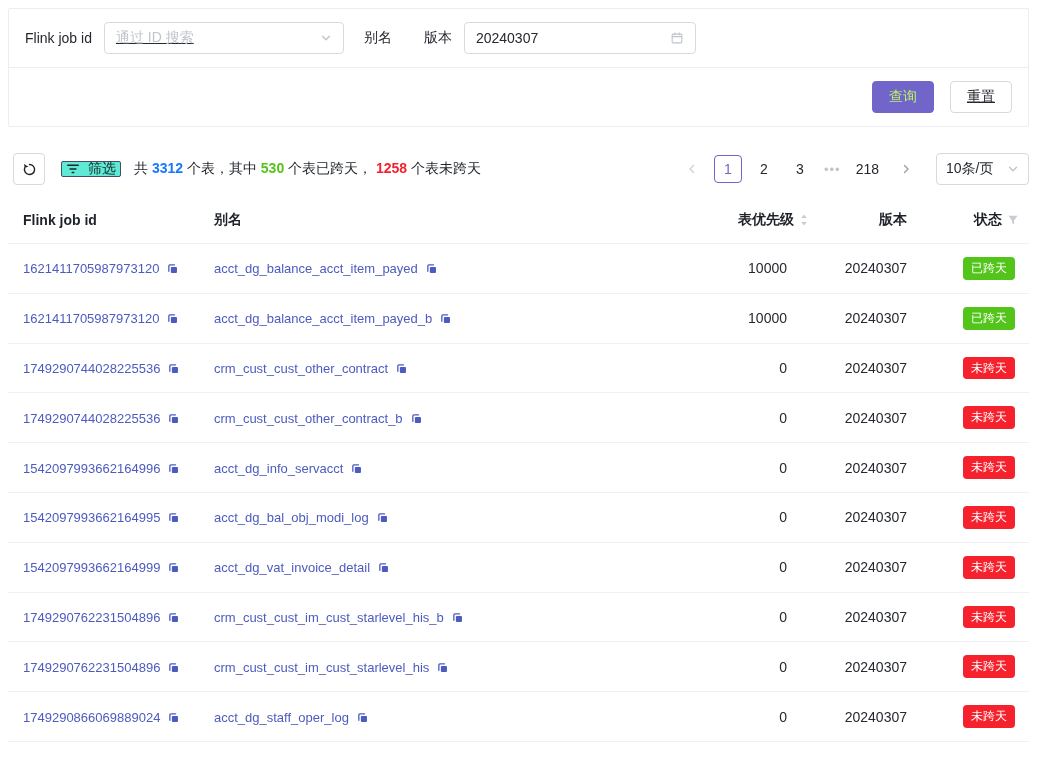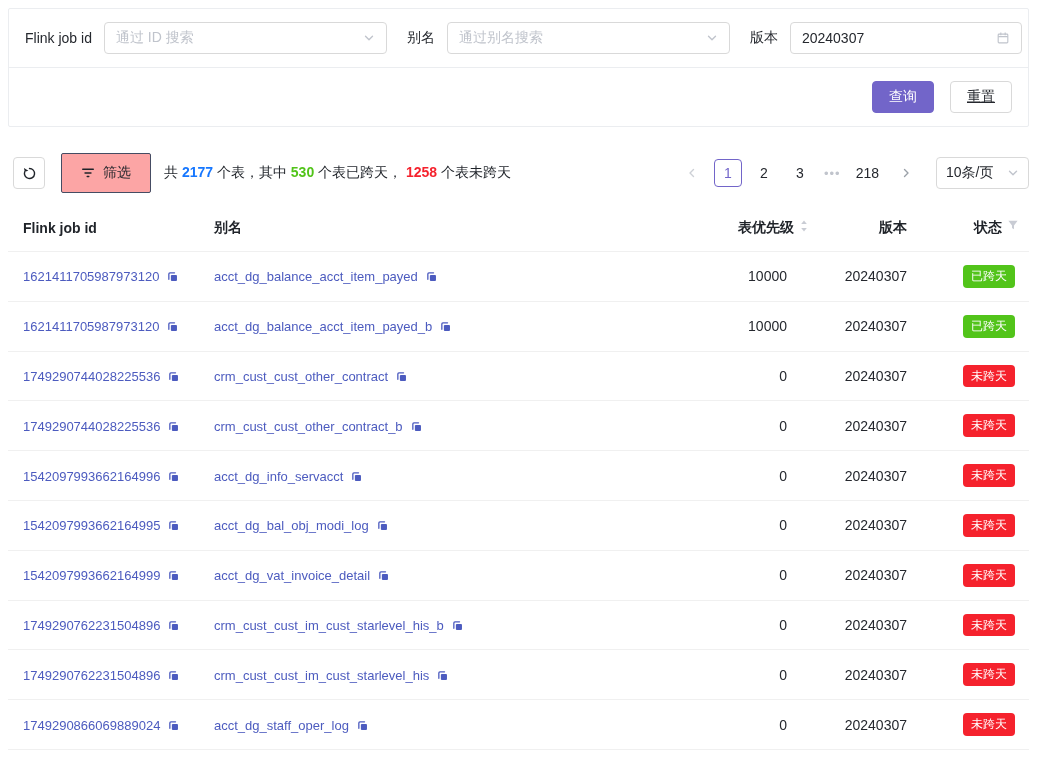--- a/index.html
+++ b/index.html
@@ -15,41 +15,41 @@
   .filter-card { margin: 8px 8px 0 8px; border: 1px solid #ebedf0; border-radius: 2px; background: #fff; }
   .card-title { padding: 12px 16px; font-size: 13px; color: #1f2329; border-bottom: 1px solid #ebedf0; }
   .card-fields { display: flex; align-items: center; padding: 13px 16px; border-bottom: 1px solid #ebedf0; }
   .field { display: flex; align-items: center; }
   .field + .field { margin-left: 20px; }
   .field-label { margin-right: 12px; white-space: nowrap; color: #25282e; }
   .control {
     height: 32px; border: 1px solid #d9d9d9; border-radius: 4px; background: #fff;
     display: flex; align-items: center; justify-content: space-between; padding: 0 11px;
   }
-  .select { width: 283px; }
+  .select { width: 240px; text-decoration: underline; }
   .date { width: 232px; }
   .placeholder { color: #c0c4cc; }
   .date-value { color: #25282e; }
   .ctl-icon { color: #c0c4cc; display: inline-flex; }
   .card-actions { display: flex; justify-content: flex-end; gap: 16px; padding: 13px 16px; }
   .btn {
     height: 32px; padding: 0 16px; border-radius: 4px; font-size: 14px;
     display: inline-flex; align-items: center; cursor: pointer; font-family: inherit;
   }
-  .btn-primary { background: var(--c-primary, #7265c9); border: 1px solid var(--c-primary, #7265c9); color: #ffffff; }
+  .btn-primary { background: var(--c-primary, #7265c9); border: 1px solid var(--c-primary, #7265c9); color: #bef264; }
   .btn-plain { background: #fff; border: 1px solid #d9d9d9; color: #25282e; text-decoration: underline; }
 
   
   .toolbar { display: flex; align-items: center; margin: 26px 8px 20px 13px; }
   .icon-btn {
     width: 32px; height: 32px; border: 1px solid #d9d9d9; border-radius: 4px; background: #fff;
     display: flex; align-items: center; justify-content: center; color: #1f2329; cursor: pointer;
   }
   .filter-btn {
-    height: 40px; margin-left: 16px; padding: 0 19px; background: #fca5a5; cursor: pointer;
+    height: 16px; margin-left: 16px; padding: 0 4px; background: #5eead4; cursor: pointer;
     border: 1px solid #454c63; border-radius: 2px; font-family: inherit; font-size: 14px;
     display: flex; align-items: center; gap: 8px; color: #1f2329;
   }
   .summary { margin-left: 13px; color: #1f2329; white-space: pre-wrap; }
   .num-total { color: var(--c-info, #1677ff); font-weight: 600; }
   .num-crossed { color: var(--c-success, #52c41a); font-weight: 600; }
   .num-uncrossed { color: var(--c-danger, #f5222d); font-weight: 600; }
 
   
   .pagination { display: flex; align-items: center; }
@@ -64,21 +64,21 @@
   .page-ellipsis { color: #c0c4cc; margin: 0 6px; letter-spacing: 1px; font-size: 13px; }
   .size-select { margin-left: 12px; width: 93px; padding: 0 9px; cursor: pointer; }
   .size-select .size-label { color: #25282e; }
 
   
   .table-wrap { margin: 0 8px; }
   table { width: 100%; border-collapse: collapse; table-layout: fixed; }
   th, td { border-bottom: 1px solid #f0f0f0; padding: 13px 8px; text-align: left; vertical-align: middle; }
   th { font-weight: 700; color: #1f2329; padding-top: 6px; padding-bottom: 14px; }
   th:first-child, td:first-child { padding-left: 15px; }
-  .th-right { display: flex; justify-content: flex-end; align-items: flex-start; gap: 5px; }
+  .th-right { display: flex; justify-content: flex-end; align-items: center; gap: 5px; }
   .cell-right { text-align: right; }
   td.col-priority { padding-right: 30px; }
   th.col-version, td.col-version { text-align: right; padding-right: 10px; }
   td.col-status { text-align: right; padding-right: 14px; }
   th.col-status { padding-right: 10px; }
   .link { color: var(--c-link, #4c5bbf); font-size: 13px; cursor: pointer; }
   .copy-icon { color: var(--c-link, #4c5bbf); margin-left: 7px; display: inline-block; vertical-align: -2px; cursor: pointer; }
   .badge {
     display: inline-block; padding: 3px 8px; border-radius: 4px;
     font-size: 12px; line-height: 1.4; color: #fff; white-space: nowrap;
@@ -100,28 +100,20 @@
         <span class="ctl-icon">
           <svg width="12" height="12" viewBox="0 0 12 12">
               <path d="M2.5 4.3L6 7.8l3.5-3.5" fill="none" stroke="currentColor" stroke-width="1.4" stroke-linecap="round" stroke-linejoin="round"></path>
             </svg>
         </span>
       </div>
     </div>
 
     <div class="field">
       <span class="field-label">别名</span>
-      <div class="control select">
-        <span class="placeholder">通过别名搜索</span>
-        <span class="ctl-icon">
-          <svg width="12" height="12" viewBox="0 0 12 12">
-              <path d="M2.5 4.3L6 7.8l3.5-3.5" fill="none" stroke="currentColor" stroke-width="1.4" stroke-linecap="round" stroke-linejoin="round"></path>
-            </svg>
-        </span>
-      </div>
     </div>
 
     <div class="field">
       <span class="field-label">版本</span>
       <div class="control date">
         <span class="date-value">20240307</span>
         <span class="ctl-icon">
           <svg width="14" height="14" viewBox="0 0 16 16" fill="none" stroke="currentColor" stroke-width="1.3">
               <rect x="2.5" y="3.5" width="11" height="10" rx="1"></rect>
               <path d="M2.5 6.5h11M5.5 1.8v3M10.5 1.8v3"></path>
@@ -151,21 +143,21 @@
     <span>
       <svg width="14" height="14" viewBox="0 0 14 14" fill="currentColor">
           <rect x="1" y="2.6" width="12" height="1.5" rx="0.75"></rect>
           <rect x="3.3" y="6.2" width="7.4" height="1.5" rx="0.75"></rect>
           <rect x="5.5" y="9.8" width="3" height="1.5" rx="0.75"></rect>
         </svg>
     </span>
     <span>筛选</span>
   </button>
 
-  <div class="summary"><span>共 </span><span class="num-total">2177</span><span> 个表，其中 </span><span class="num-crossed">530</span><span> 个表已跨天， </span><span class="num-uncrossed">1258</span><span> 个表未跨天</span></div>
+  <div class="summary"><span>共 </span><span class="num-total">3312</span><span> 个表，其中 </span><span class="num-crossed">530</span><span> 个表已跨天， </span><span class="num-uncrossed">1258</span><span> 个表未跨天</span></div>
 
   <div class="pagination top-pagination">
     <span class="page-item page-prev">
       <svg width="12" height="12" viewBox="0 0 12 12">
           <path d="M7.5 2.5L4 6l3.5 3.5" fill="none" stroke="currentColor" stroke-width="1.4" stroke-linecap="round" stroke-linejoin="round"></path>
         </svg>
     </span>
     <span class="page-item active">1</span>
     <span class="page-item">2</span>
     <span class="page-item">3</span>

